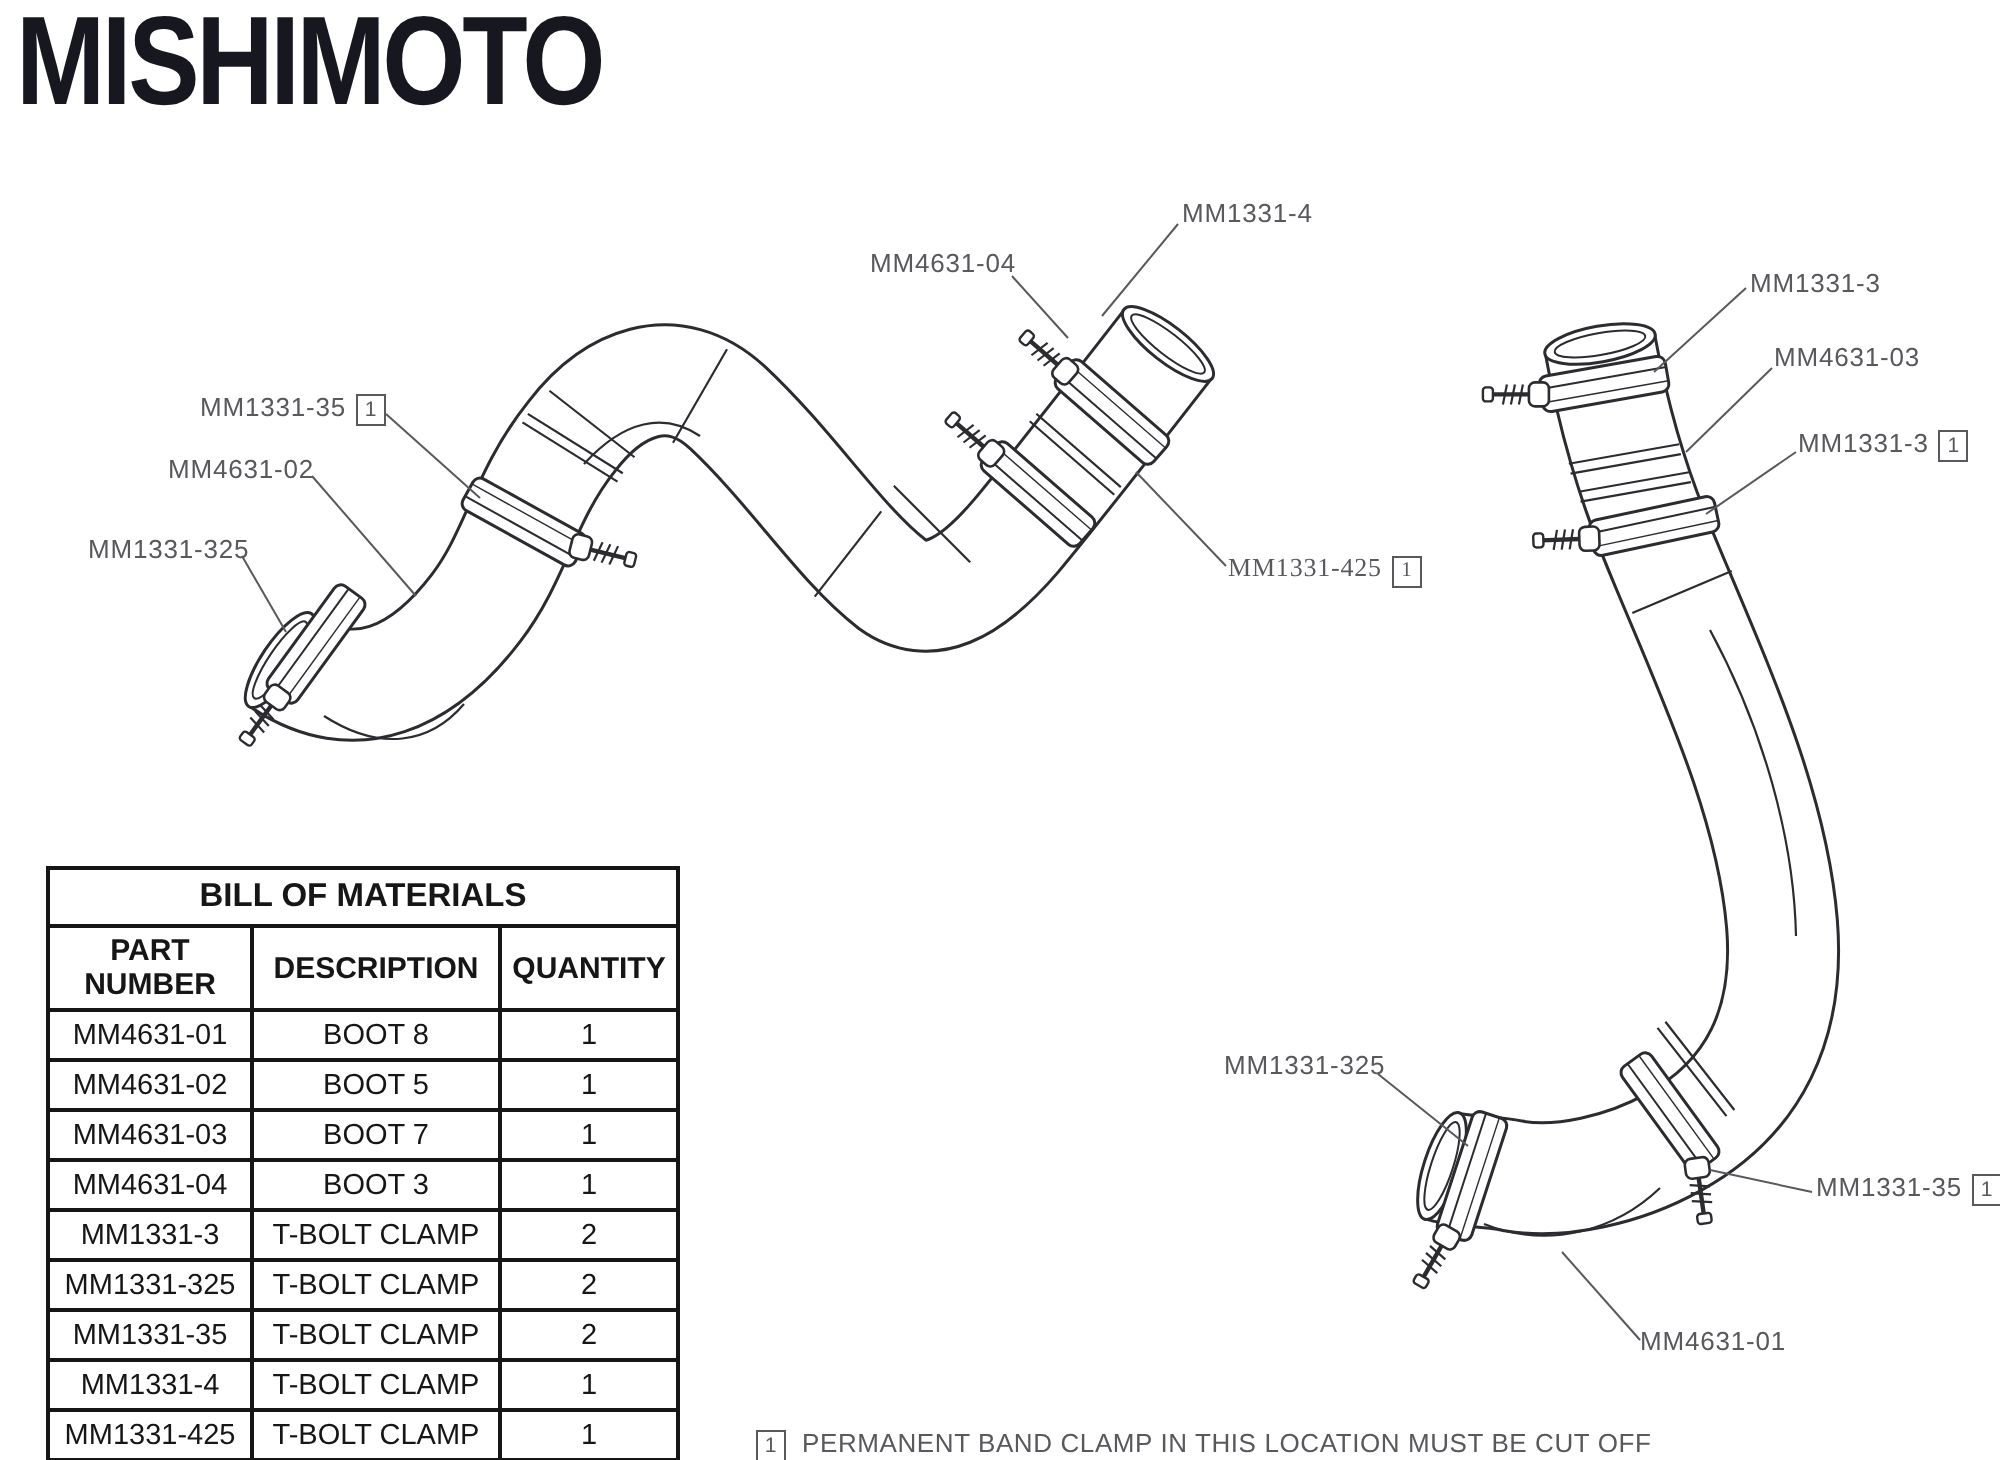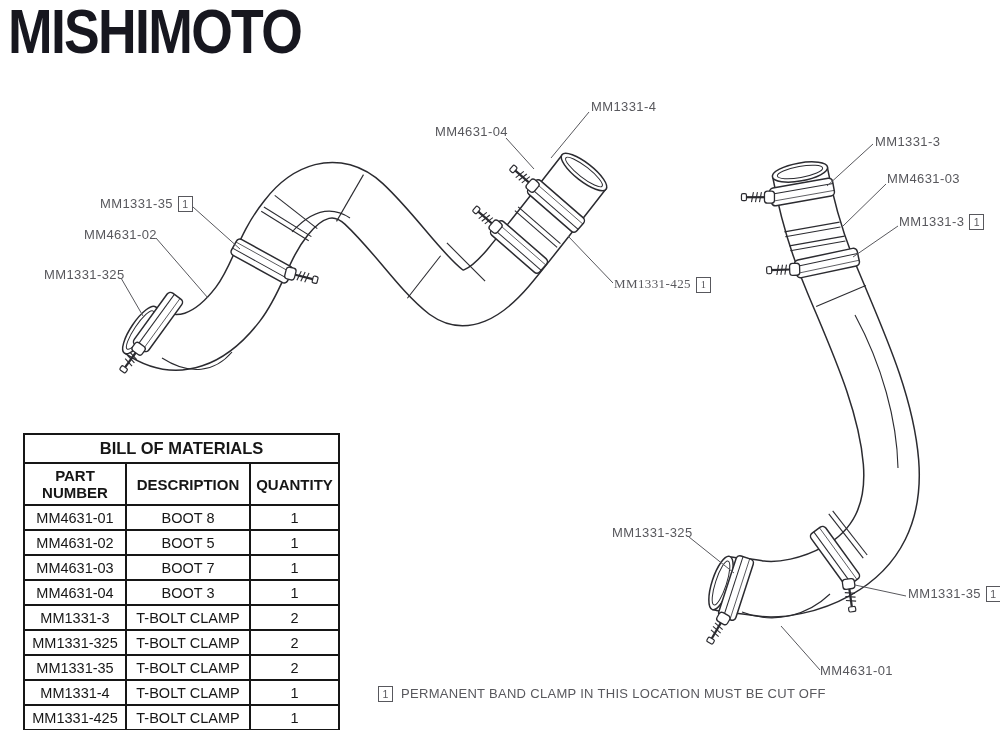--- a/index.html
+++ b/index.html
@@ -16,21 +16,21 @@
   .plabel{
     position:absolute;font-size:13px;color:#58585d;letter-spacing:.4px;
     white-space:nowrap;line-height:15px;
   }
   .fbox{
     display:inline-block;min-width:13px;height:14px;border:1px solid #58585d;
     font-size:10.5px;line-height:14px;text-align:center;margin-left:5px;
     vertical-align:0px;color:#58585d;
   }
   .footnote{
-    position:absolute;left:378px;top:686px;font-size:13px;color:#58585d;
+    position:absolute;left:378px;top:714px;font-size:13px;color:#58585d;
     letter-spacing:.3px;white-space:nowrap;
   }
   .footnote .fbox{margin-left:0;margin-right:8px;}
   table.bom{
     position:absolute;left:23px;top:433px;width:315px;
     border-collapse:collapse;table-layout:fixed;color:#161616;
     font-family:"Liberation Sans",sans-serif;
   }
   .bom th,.bom td{
     border:2px solid #161616;text-align:center;vertical-align:middle;

